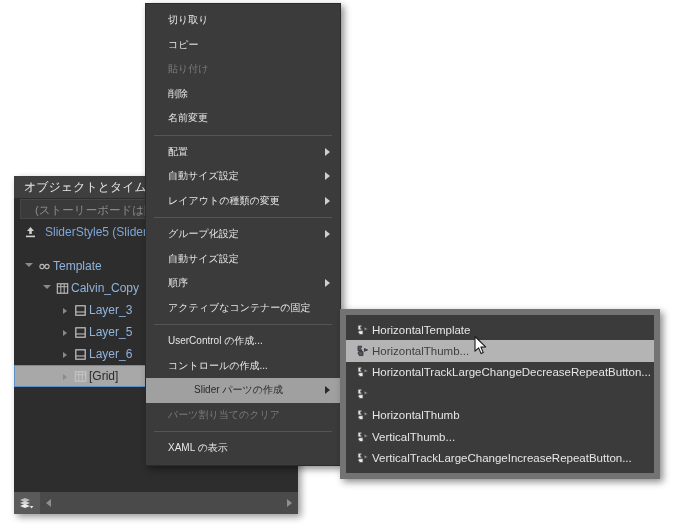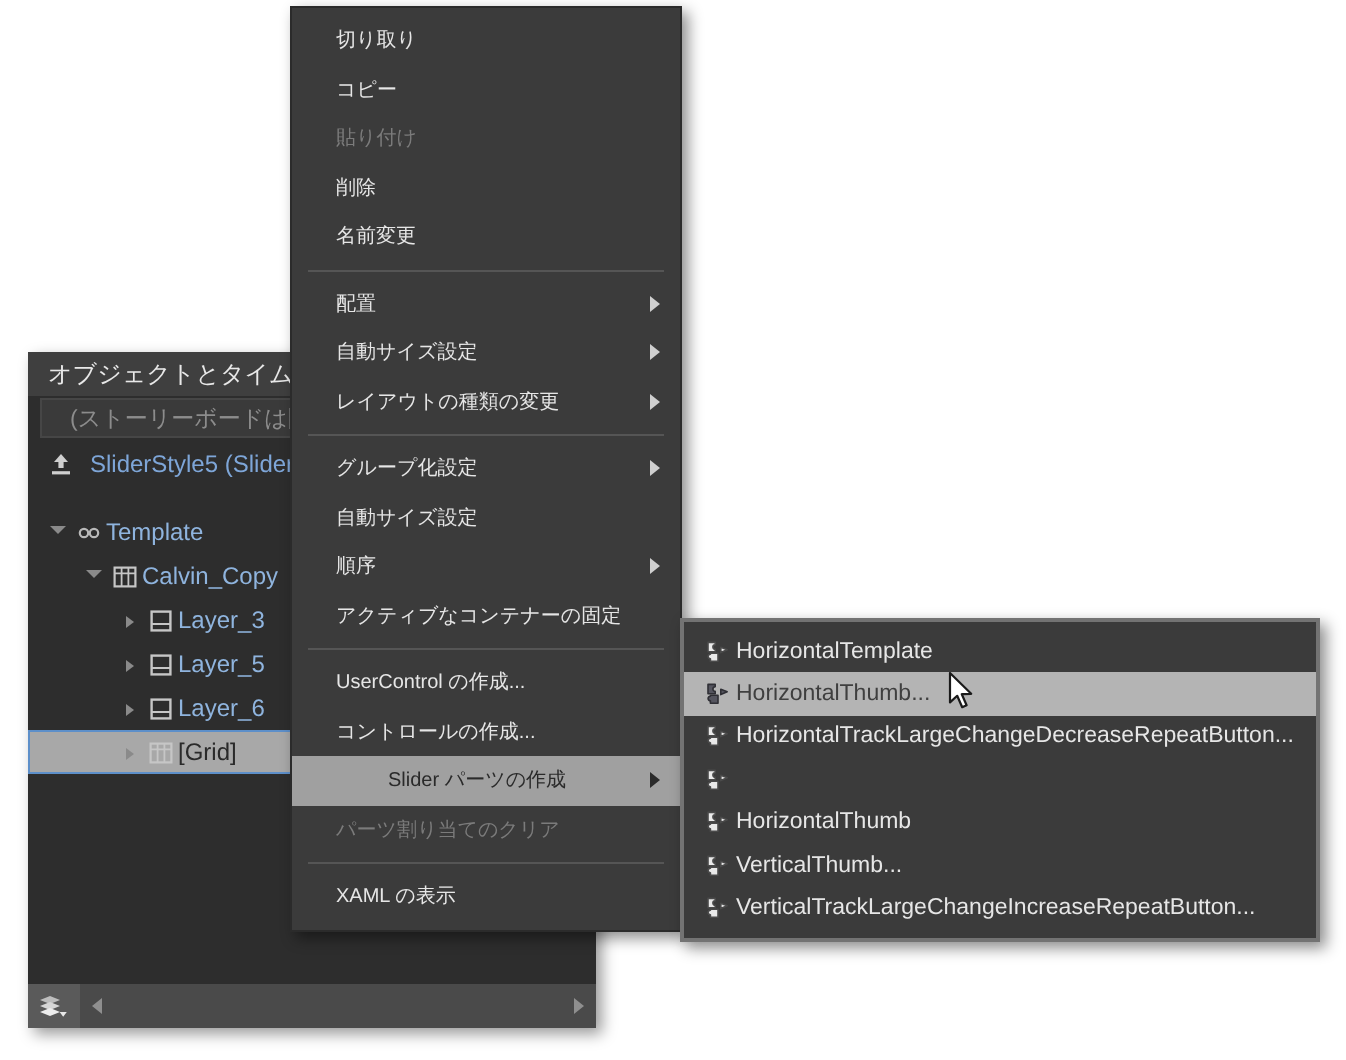--- a/index.html
+++ b/index.html
@@ -134,21 +134,21 @@
     border-top:4px solid transparent;
     border-bottom:4px solid transparent;
   }
   .mi.hl .sub-arrow{border-left-color:#2a2a2a;}
   .sep{height:1px;background:#555555;margin:4px 8px 4px 8px;}
 
   
   #submenu{
     left:340px;top:309px;width:320px;
     background:#3b3b3b;
-    border:2px solid #737373;
+    border:6px solid #737373;
     box-shadow:3px 3px 7px rgba(0,0,0,0.45);
     padding:4px 0 4px 0;
     box-sizing:border-box;
   }
   .si{
     height:21.4px;
     display:flex;align-items:center;
     padding-left:6px;padding-right:8px;
     color:#e6e6e6;
     font-size:11.5px;

